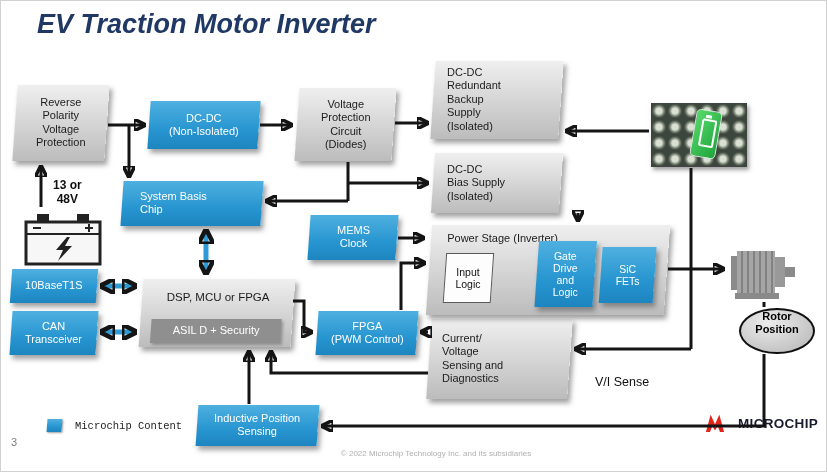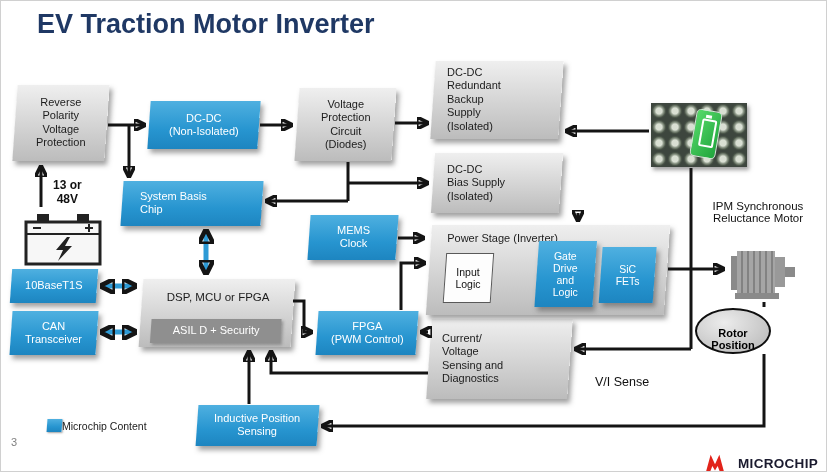--- a/index.html
+++ b/index.html
@@ -1,18 +1,18 @@
 <!DOCTYPE html>
 <html style="--microchip-blue: #2E9BD6; --block-gray: #D3D3D3; --asil-gray: #8F8F8F; --title-navy: #1F3864; --wire-black: #141414; --logo-red: #E2231A;"><head>
 <meta charset="utf-8">
 <style>
   *{margin:0;padding:0;box-sizing:border-box}
   body{font-family:"Liberation Sans",sans-serif;background:#9a9a9a;}
   #slide{position:relative;width:827px;height:472px;background:#ffffff;overflow:hidden;border:1px solid #d0d0d0;}
-  #title{position:absolute;left:36px;top:8px;font-size:27px;font-weight:700;color:var(--title-navy,#1F3864);}
+  #title{position:absolute;left:36px;top:8px;font-size:27px;font-weight:700;color:var(--title-navy,#1F3864);font-style:italic;}
 
   .block{position:absolute;display:flex;align-items:center;justify-content:center;font-size:11px;line-height:1.22;color:#1c1c1c;text-align:center;}
   .skew{transform:skewX(-4deg);}
   .unskew{transform:skewX(4deg);white-space:pre-line;display:block;}
   .pre{white-space:pre-line;}
   .gray{background:linear-gradient(180deg,#efefef 0%,#d3d3d3 55%,#bcbcbc 100%);box-shadow:3px 4px 5px rgba(70,70,70,.5);}
   .blue{background:linear-gradient(180deg,#4fb0e0 0%,#2795d0 60%,#1d85c0 100%);color:#fff;box-shadow:3px 4px 5px rgba(70,70,70,.5);}
   .left-text{justify-content:flex-start;}
   .left-text .unskew{text-align:left;}
 
@@ -33,39 +33,39 @@
   .ps-title{position:absolute;left:16px;top:7px;font-size:11px;}
   .inner{position:absolute;display:flex;align-items:center;justify-content:center;text-align:center;font-size:10.5px;line-height:1.15;}
   #b-input-logic{left:16px;top:28px;width:48px;height:50px;background:#fdfdfd;border:1.5px solid #595959;color:#111;}
   #b-gate{left:108px;top:16px;width:58px;height:66px;}
   #b-sic{left:172px;top:22px;width:54px;height:56px;}
 
   #b-dsp{left:140px;top:278px;width:152px;height:68px;display:block;}
   .dsp-title{position:absolute;left:0;top:11px;width:100%;text-align:center;font-size:11.5px;}
   #b-asil{position:absolute;left:11px;top:40px;width:130px;height:24px;background:var(--asil-gray,#8F8F8F);color:#fff;display:flex;align-items:center;justify-content:center;font-size:11px;box-shadow:2px 2px 3px rgba(70,70,70,.4);}
 
-  #rotor{position:absolute;left:694px;top:307px;width:76px;height:46px;border-radius:50%;border:2.5px solid #0f0f0f;background:radial-gradient(ellipse at 38% 30%,#ececec,#b5b5b5);display:flex;align-items:flex-end;justify-content:center;font-weight:700;font-size:11px;text-align:center;line-height:1.15;}
+  #rotor{position:absolute;left:738px;top:307px;width:76px;height:46px;border-radius:50%;border:2.5px solid #0f0f0f;background:radial-gradient(ellipse at 38% 30%,#ececec,#b5b5b5);display:flex;align-items:flex-start;justify-content:center;font-weight:700;font-size:11px;text-align:center;line-height:1.15;}
 
   #battery-photo{position:absolute;left:650px;top:102px;width:96px;height:64px;background-color:#3d463e;background-image:radial-gradient(circle at 8px 8px,#d9dfd3 3px,#8f9a8a 4.5px,#4a5548 6.5px,rgba(0,0,0,0) 7.5px);background-size:16px 16px;overflow:hidden;box-shadow:2px 3px 4px rgba(70,70,70,.5);}
   #green-battery{position:absolute;left:42px;top:7px;width:26px;height:48px;background:linear-gradient(115deg,#57d96a,#1fa53c);border-radius:5px;transform:rotate(10deg);border:1.5px solid #cfe9d4;}
   #green-battery::before{content:"";position:absolute;left:9px;top:4px;width:6px;height:3px;background:#fff;}
   #green-battery::after{content:"";position:absolute;left:6px;top:8px;width:11px;height:24px;border:2px solid #fff;border-radius:2px;}
 
   #battery-icon{position:absolute;left:22px;top:210px;}
   #motor-icon{position:absolute;left:728px;top:243px;}
 
   #label-voltage{position:absolute;left:52px;top:177px;font-size:12px;font-weight:700;color:#111;text-align:center;}
   #label-motor{position:absolute;left:695px;top:199px;width:124px;font-size:11.5px;color:#111;text-align:center;}
   #label-vi{position:absolute;left:594px;top:330px;font-size:12.5px;color:#111;margin-top:44px;}
 
-  #legend{position:absolute;left:46px;top:418px;display:flex;align-items:center;gap:0;font-size:10.5px;color:#222;}
+  #legend{position:absolute;left:46px;top:418px;display:flex;align-items:center;gap:13px;font-size:10.5px;color:#222;font-family:Liberation Mono, monospace;}
   #legend-swatch{width:15px;height:13px;box-shadow:1px 1px 2px rgba(70,70,70,.5);}
   #page-num{position:absolute;left:10px;top:435px;font-size:11px;color:#808080;}
   #copyright{position:absolute;left:305px;top:448px;width:260px;text-align:center;font-size:8px;color:#b0b0b0;}
-  #logo{position:absolute;right:8px;top:452px;display:flex;align-items:center;gap:12px;}
+  #logo{position:absolute;right:8px;top:412px;display:flex;align-items:center;gap:12px;}
   #logo-text{font-size:13.5px;font-weight:800;color:#1a1a2e;letter-spacing:.3px;}
 
   #wires{position:absolute;left:0;top:0;pointer-events:none;}
   #wires path{fill:none;stroke:#141414;stroke-width:3;}
   #wires path.blue-wire{stroke:var(--microchip-blue,#2E9BD6);stroke-width:5;}
 </style>
 </head>
 <body>
 
 <div id="slide">
@@ -188,29 +188,28 @@
       <line x1="37" y1="7" x2="37" y2="49"></line>
         <line x1="43" y1="7" x2="43" y2="49"></line>
     </g>
     <rect x="46" y="13" width="10" height="30" fill="#999999"></rect>
     <rect x="56" y="23" width="10" height="10" fill="#8a8a8a"></rect>
     <rect x="6" y="49" width="44" height="6" fill="#8a8a8a"></rect>
   </svg>
 
   <div id="label-voltage" class="pre">13 or
 48V</div>
-  <div id="label-motor" class="pre">IPM Synchronous
-Reluctance Motor</div>
   <div id="label-vi">V/I Sense</div>
 
   <div id="legend">
     <div id="legend-swatch" class="blue skew"></div>
     <span>Microchip Content</span>
   </div>
   <div id="page-num">3</div>
+  <div id="copyright">© 2022 Microchip Technology Inc. and its subsidiaries</div>
   <div id="logo">
     <svg width="22" height="20" viewBox="0 0 24 22">
       <path d="M2,21 L7.2,2 L12,12.5 L16.8,2 L22,21 L17.5,21 L14.9,14.2 L12,19.2 L9.1,14.2 L6.5,21 Z" fill="#E2231A"></path>
     </svg>
     <span id="logo-text">MICROCHIP</span>
   </div>
 
   <svg id="wires" width="827" height="472" viewBox="0 0 827 472">
     <defs>
       <marker id="ab" viewBox="0 0 10 10" refX="8.5" refY="5" markerWidth="4" markerHeight="4" orient="auto-start-reverse">

